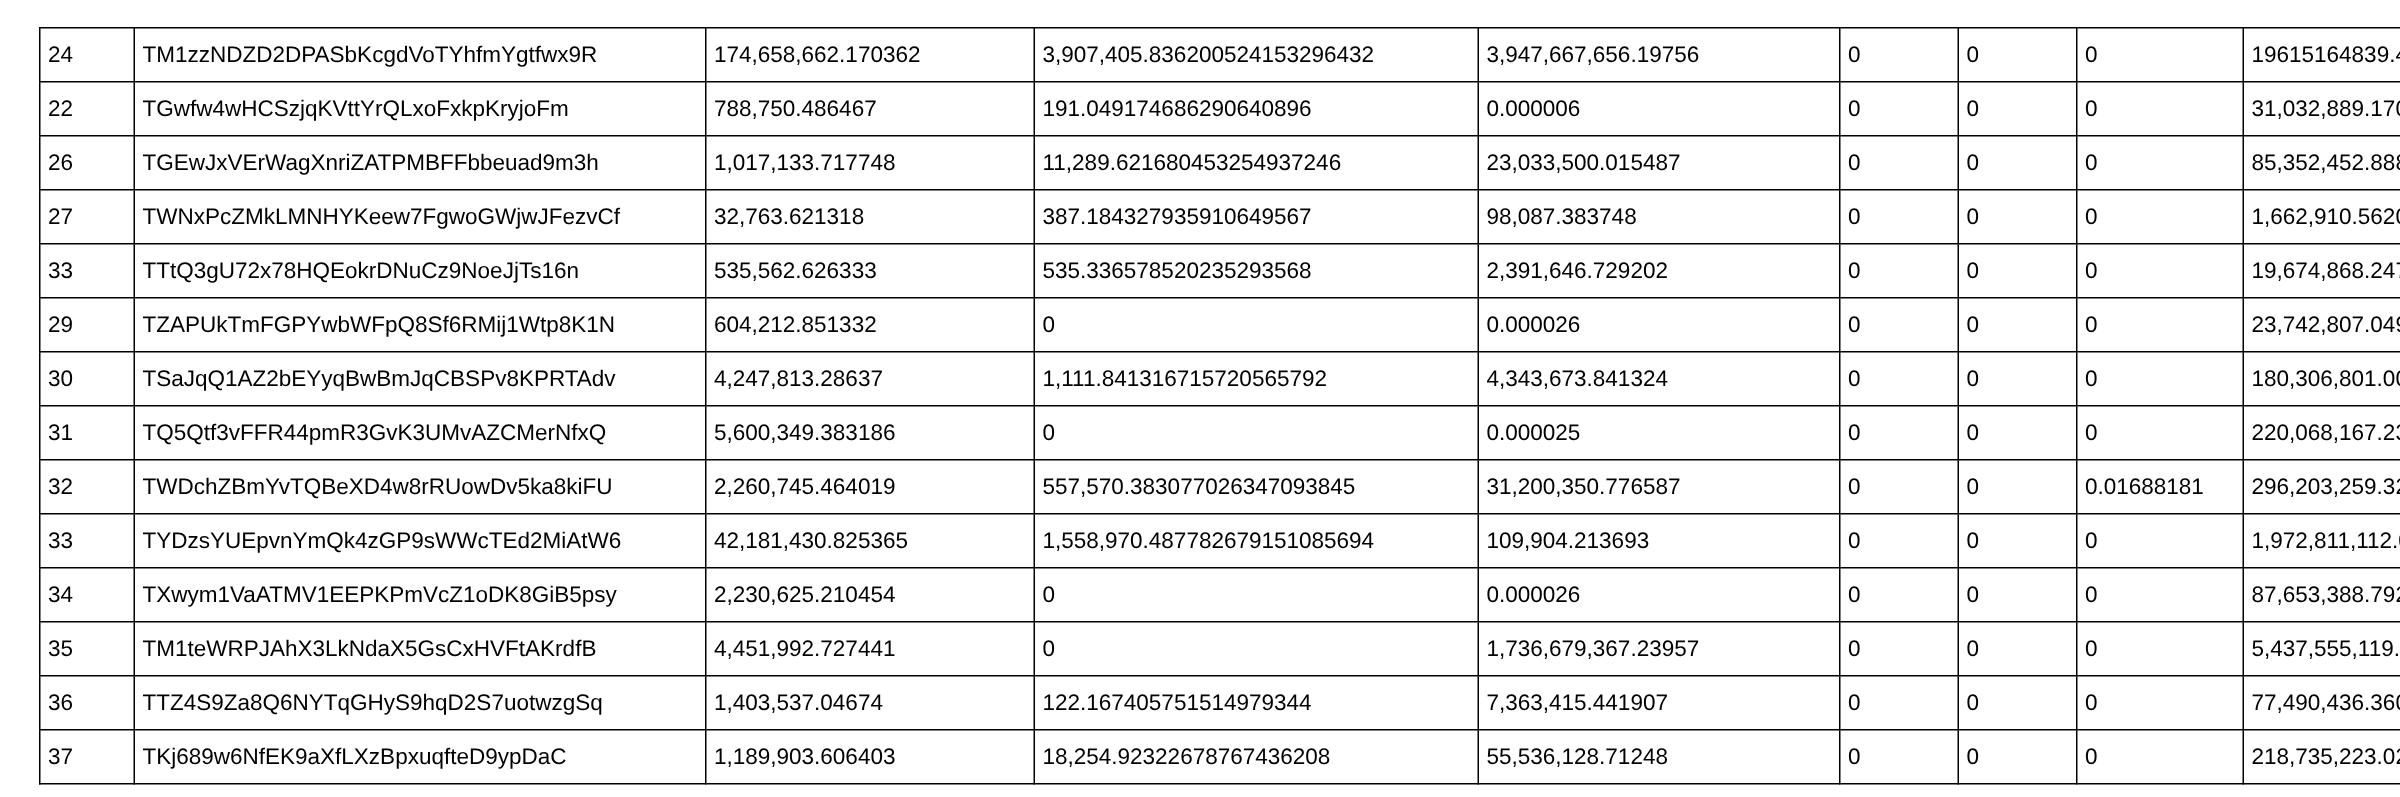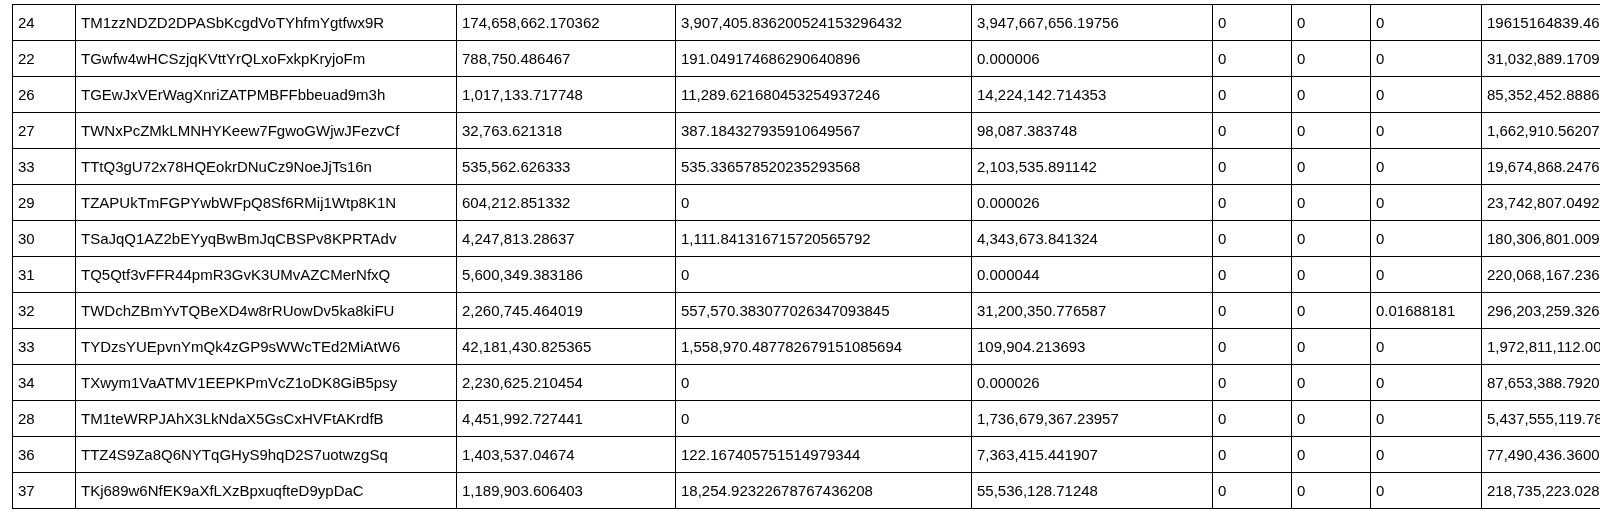--- a/index.html
+++ b/index.html
@@ -11,21 +11,21 @@
     width: 1600px;
     height: 531px;
     font-family: "Liberation Sans", sans-serif;
     color: #000000;
     overflow: hidden;
   }
   .sheet {
     width: 1600px;
     height: 531px;
     box-sizing: border-box;
-    padding: 4px;
+    padding: 18px;
   }
   table.data-table {
     border-collapse: collapse;
     table-layout: fixed;
     width: 1568px;
     margin-left: 8px;
     margin-top: 0px;
   }
   table.data-table td {
     border: 1px solid #000000;
@@ -75,21 +75,21 @@
         <td class="c-z1">0</td>
         <td class="c-z2">0</td>
         <td class="c-z3">0</td>
         <td class="c-last">31,032,889.170928</td>
       </tr>
       <tr>
         <td class="c-idx">26</td>
         <td class="c-addr">TGEwJxVErWagXnriZATPMBFFbbeuad9m3h</td>
         <td class="c-num1">1,017,133.717748</td>
         <td class="c-num2">11,289.621680453254937246</td>
-        <td class="c-num3">14,224,142.714353</td>
+        <td class="c-num3">23,033,500.015487</td>
         <td class="c-z1">0</td>
         <td class="c-z2">0</td>
         <td class="c-z3">0</td>
         <td class="c-last">85,352,452.888667</td>
       </tr>
       <tr>
         <td class="c-idx">27</td>
         <td class="c-addr">TWNxPcZMkLMNHYKeew7FgwoGWjwJFezvCf</td>
         <td class="c-num1">32,763.621318</td>
         <td class="c-num2">387.184327935910649567</td>
@@ -97,21 +97,21 @@
         <td class="c-z1">0</td>
         <td class="c-z2">0</td>
         <td class="c-z3">0</td>
         <td class="c-last">1,662,910.562077</td>
       </tr>
       <tr>
         <td class="c-idx">33</td>
         <td class="c-addr">TTtQ3gU72x78HQEokrDNuCz9NoeJjTs16n</td>
         <td class="c-num1">535,562.626333</td>
         <td class="c-num2">535.336578520235293568</td>
-        <td class="c-num3">2,103,535.891142</td>
+        <td class="c-num3">2,391,646.729202</td>
         <td class="c-z1">0</td>
         <td class="c-z2">0</td>
         <td class="c-z3">0</td>
         <td class="c-last">19,674,868.247651</td>
       </tr>
       <tr>
         <td class="c-idx">29</td>
         <td class="c-addr">TZAPUkTmFGPYwbWFpQ8Sf6RMij1Wtp8K1N</td>
         <td class="c-num1">604,212.851332</td>
         <td class="c-num2">0</td>
@@ -130,21 +130,21 @@
         <td class="c-z1">0</td>
         <td class="c-z2">0</td>
         <td class="c-z3">0</td>
         <td class="c-last">180,306,801.009033</td>
       </tr>
       <tr>
         <td class="c-idx">31</td>
         <td class="c-addr">TQ5Qtf3vFFR44pmR3GvK3UMvAZCMerNfxQ</td>
         <td class="c-num1">5,600,349.383186</td>
         <td class="c-num2">0</td>
-        <td class="c-num3">0.000044</td>
+        <td class="c-num3">0.000025</td>
         <td class="c-z1">0</td>
         <td class="c-z2">0</td>
         <td class="c-z3">0</td>
         <td class="c-last">220,068,167.236405</td>
       </tr>
       <tr>
         <td class="c-idx">32</td>
         <td class="c-addr">TWDchZBmYvTQBeXD4w8rRUowDv5ka8kiFU</td>
         <td class="c-num1">2,260,745.464019</td>
         <td class="c-num2">557,570.383077026347093845</td>
@@ -170,21 +170,21 @@
         <td class="c-addr">TXwym1VaATMV1EEPKPmVcZ1oDK8GiB5psy</td>
         <td class="c-num1">2,230,625.210454</td>
         <td class="c-num2">0</td>
         <td class="c-num3">0.000026</td>
         <td class="c-z1">0</td>
         <td class="c-z2">0</td>
         <td class="c-z3">0</td>
         <td class="c-last">87,653,388.792088</td>
       </tr>
       <tr>
-        <td class="c-idx">28</td>
+        <td class="c-idx">35</td>
         <td class="c-addr">TM1teWRPJAhX3LkNdaX5GsCxHVFtAKrdfB</td>
         <td class="c-num1">4,451,992.727441</td>
         <td class="c-num2">0</td>
         <td class="c-num3">1,736,679,367.23957</td>
         <td class="c-z1">0</td>
         <td class="c-z2">0</td>
         <td class="c-z3">0</td>
         <td class="c-last">5,437,555,119.78859</td>
       </tr>
       <tr>

